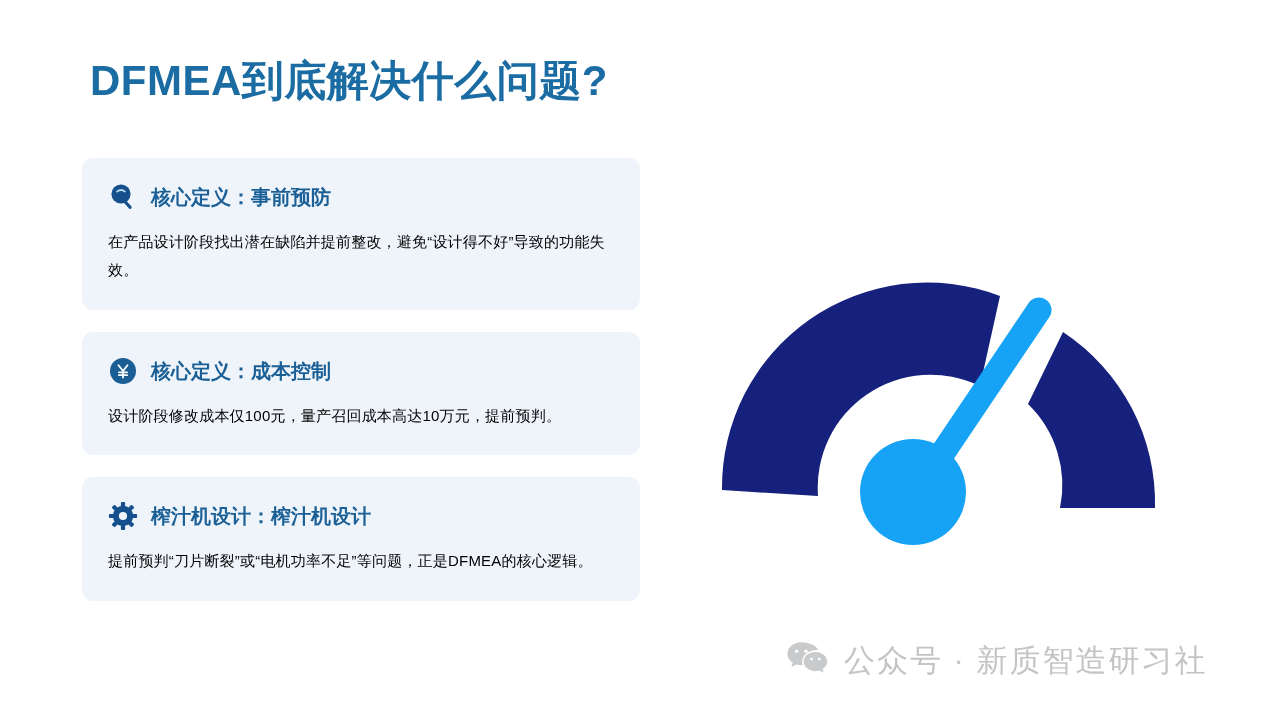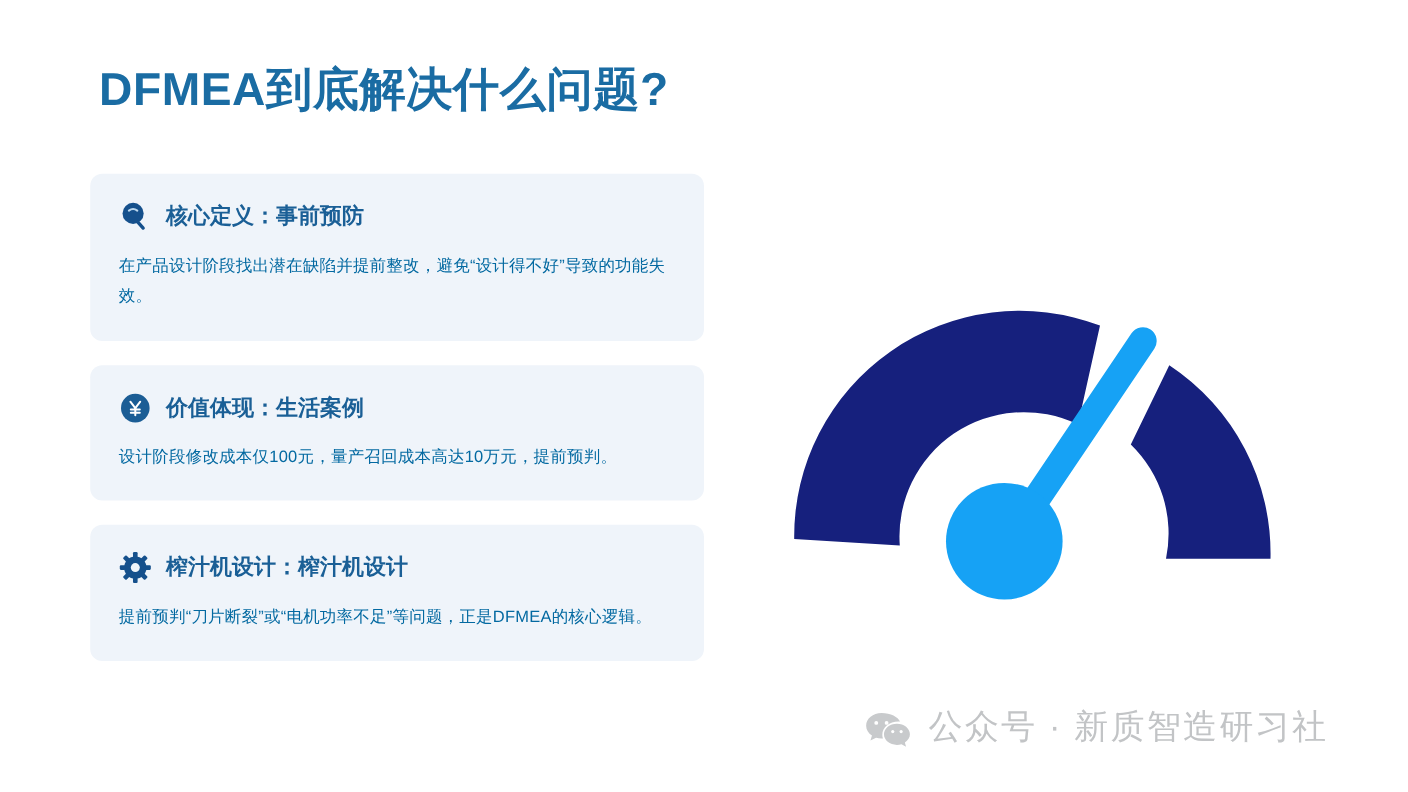--- a/index.html
+++ b/index.html
@@ -69,40 +69,40 @@
     font-size: 20px;
     font-weight: bold;
     color: #1a5f96;
     line-height: 1.2;
     white-space: nowrap;
   }
 
   .card-body {
     font-size: 15px;
     line-height: 1.85;
-    color: #0369a1;
+    color: #000000;
     letter-spacing: 0.2px;
   }
 
   
   .gauge {
     position: absolute;
     left: 700px;
     top: 262px;
     width: 500px;
     height: 330px;
   }
 
   
   .footer {
     position: absolute;
     left: 786px;
     top: 640px;
     display: flex;
-    align-items: flex-end;
+    align-items: flex-start;
     gap: 16px;
   }
 
   .wechat-icon { width: 42px; height: 36px; display: block; }
 
   .footer-text {
     font-size: 31px;
     color: #c2c4c6;
     letter-spacing: 2px;
     white-space: nowrap;
@@ -138,21 +138,21 @@
             <circle cx="15" cy="15" r="13" fill="#1b5d95"></circle>
             <g stroke="#ffffff" stroke-width="1.8" stroke-linecap="round">
               <line x1="10.5" y1="9.2" x2="15" y2="15"></line>
               <line x1="19.5" y1="9.2" x2="15" y2="15"></line>
               <line x1="15" y1="15" x2="15" y2="21.6"></line>
               <line x1="10.9" y1="16.3" x2="19.1" y2="16.3"></line>
               <line x1="10.9" y1="19.2" x2="19.1" y2="19.2"></line>
             </g>
           </svg>
         </span>
-        <span class="card-title">价值体现：生活案例</span>
+        <span class="card-title">核心定义：成本控制</span>
       </div>
       <div class="card-body">设计阶段修改成本仅100元，量产召回成本高达10万元，提前预判。</div>
     </div>
 
     <div class="card">
       <div class="card-head">
         <span class="card-icon">
           <svg viewBox="0 0 30 30" width="30" height="30">
             <g fill="#15508c">
               <circle cx="15" cy="15" r="10.2"></circle>

